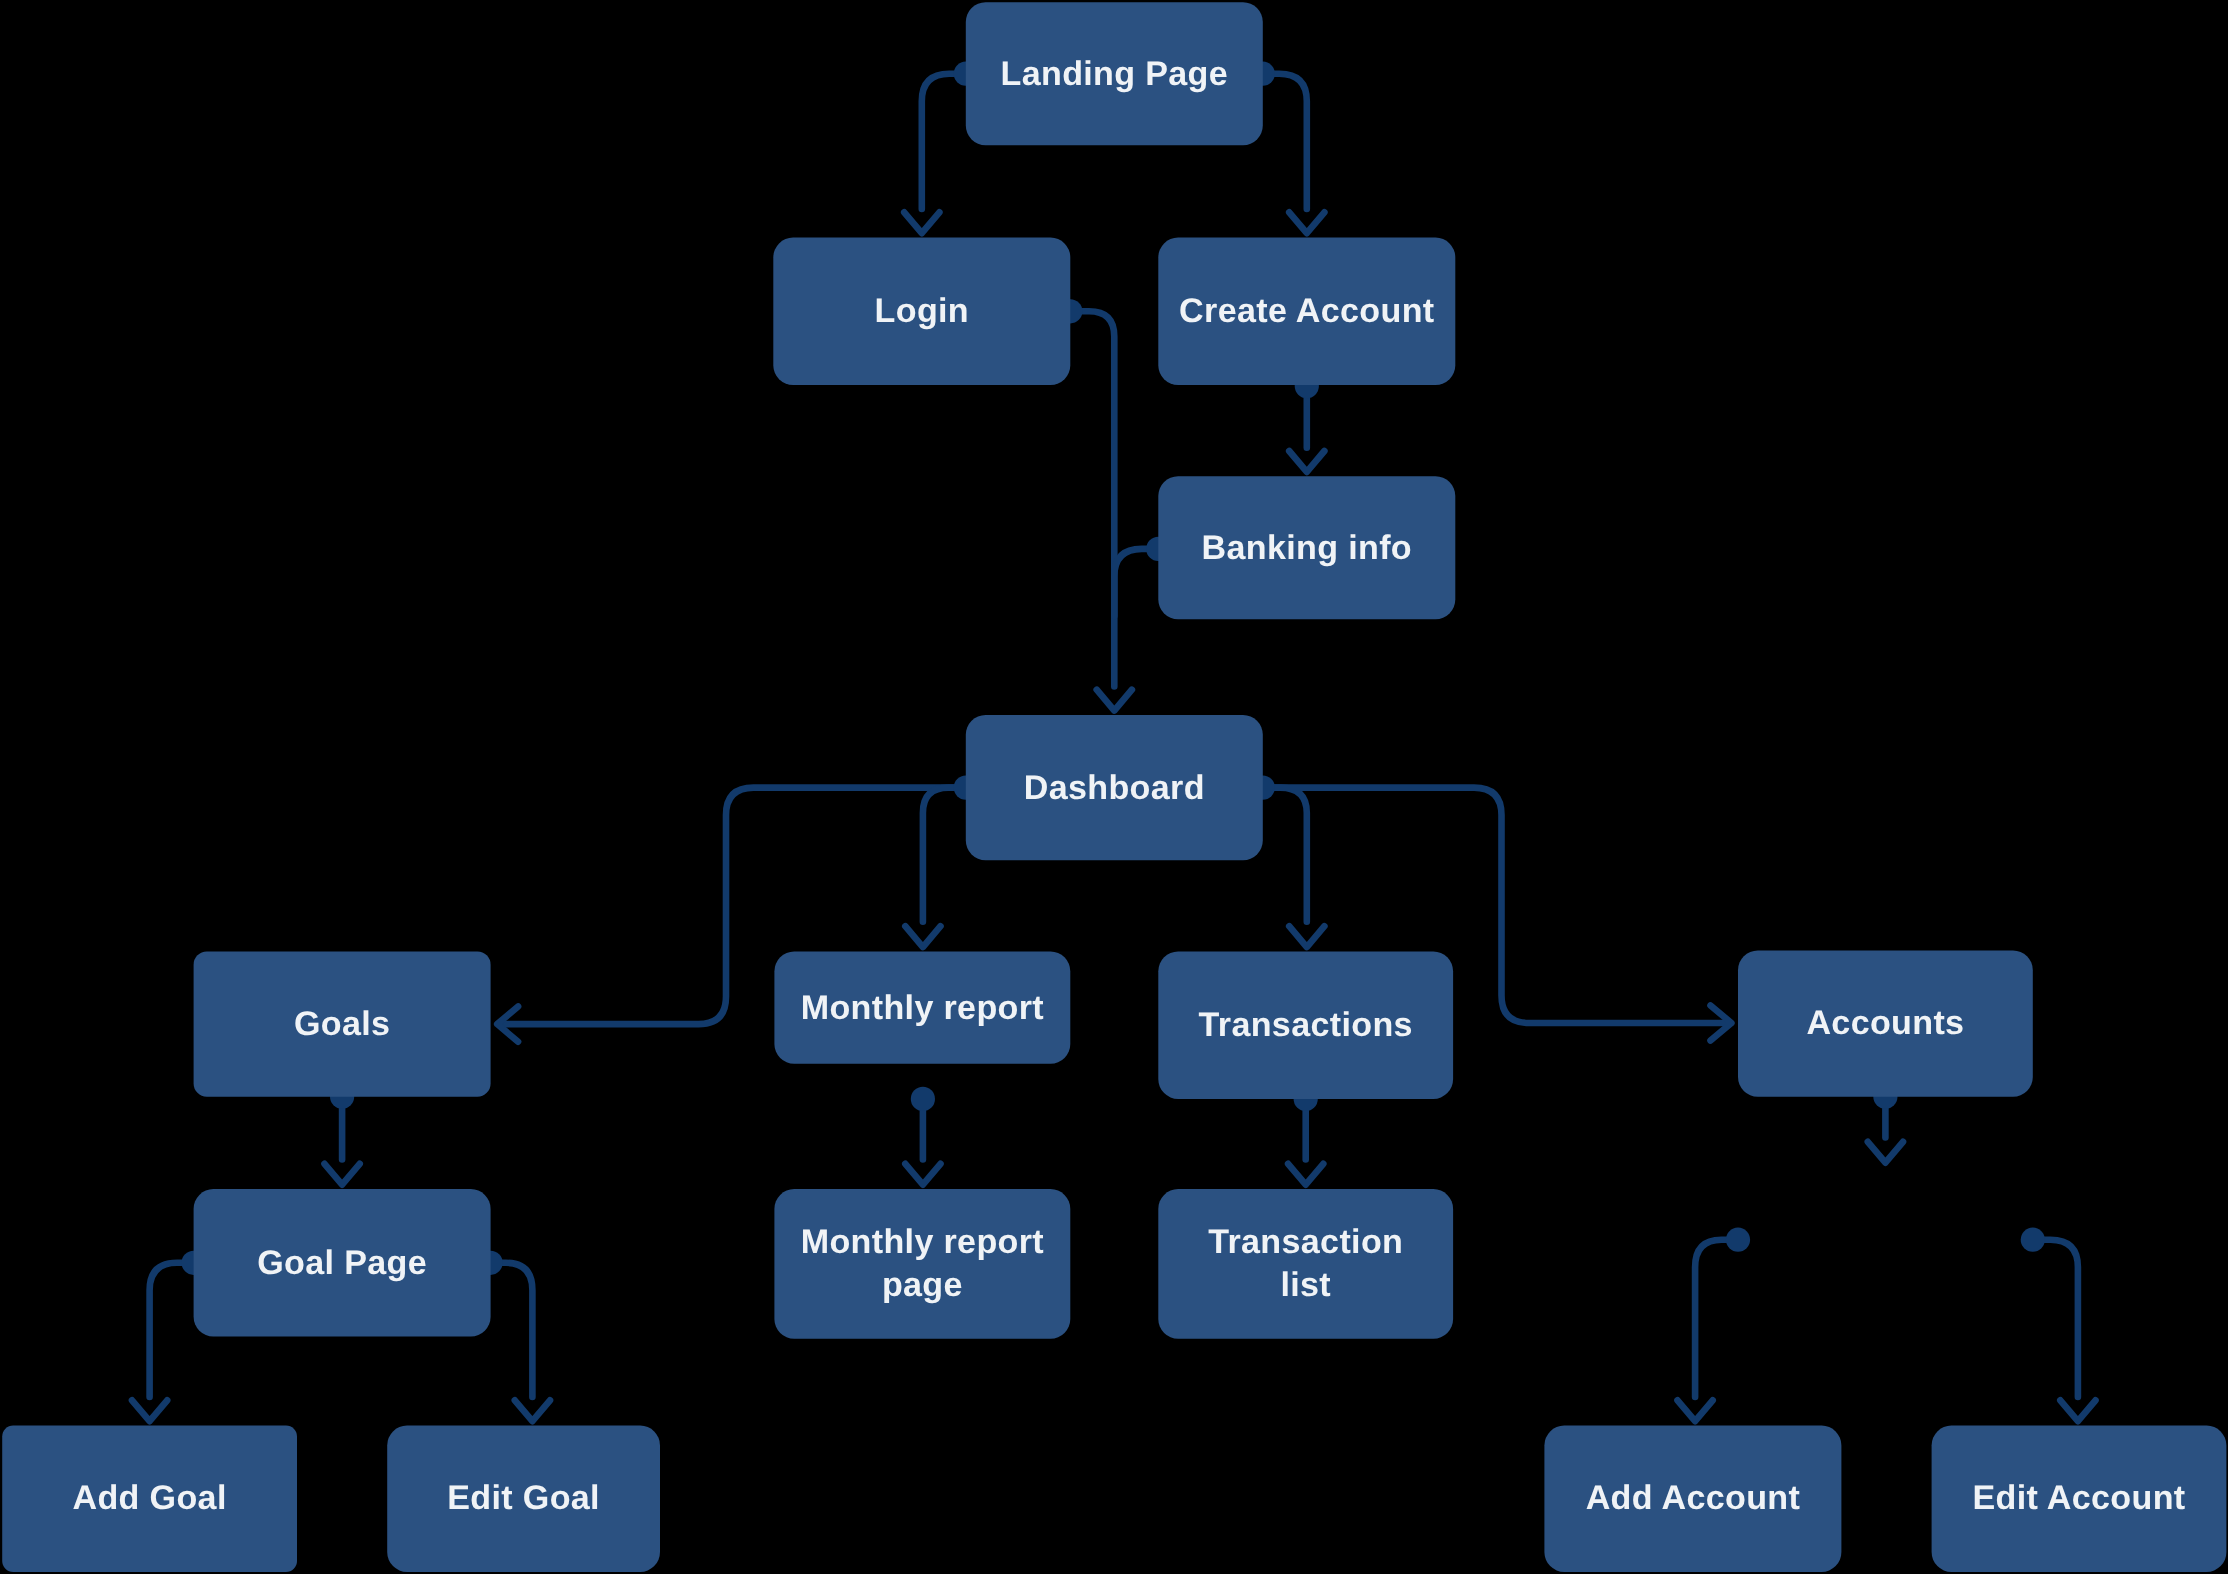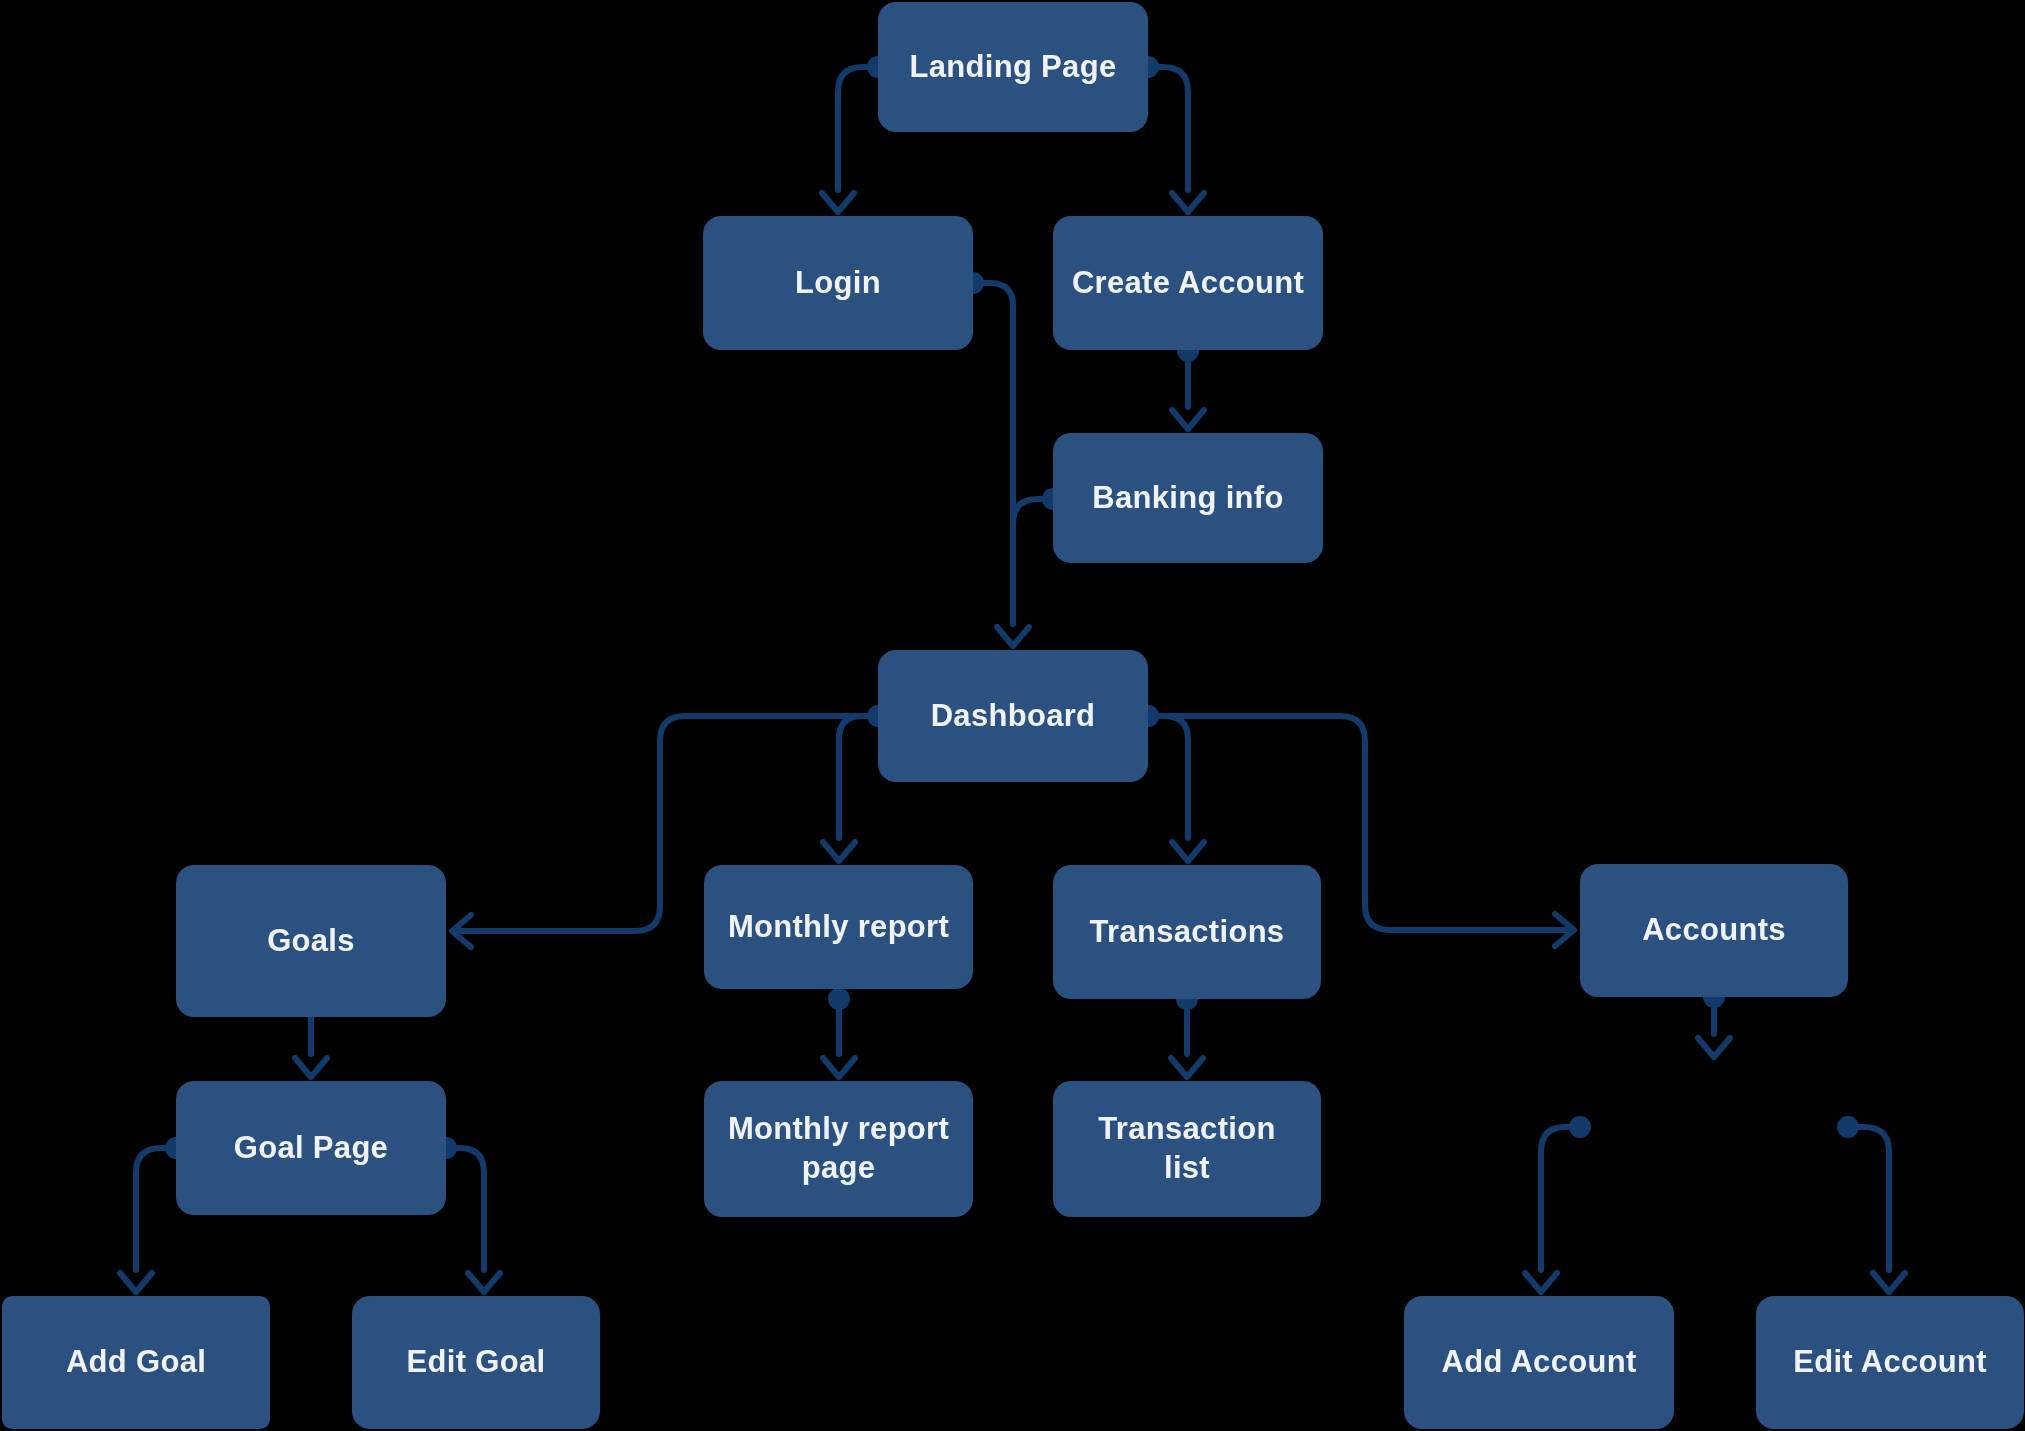--- a/index.html
+++ b/index.html
@@ -127,24 +127,24 @@
   </div>
   <div class="node" style="left:703px;top:216px;width:270px;height:134px;">
     <span class="node-label">Login</span>
   </div>
   <div class="node" style="left:1053px;top:433px;width:270px;height:130px;">
     <span class="node-label">Banking info</span>
   </div>
   <div class="node" style="left:878px;top:650px;width:270px;height:132px;">
     <span class="node-label">Dashboard</span>
   </div>
-  <div class="node" style="left:176px;top:865px;width:270px;height:152px;">
+  <div class="node" style="left:176px;top:865px;width:270px;height:132px;border-radius:12px;">
     <span class="node-label">Goals</span>
   </div>
-  <div class="node" style="left:704px;top:865px;width:269px;height:124px;">
+  <div class="node" style="left:704px;top:865px;width:269px;height:102px;">
     <span class="node-label">Monthly report</span>
   </div>
   <div class="node" style="left:1053px;top:865px;width:268px;height:134px;">
     <span class="node-label">Transactions</span>
   </div>
   <div class="node" style="left:1580px;top:864px;width:268px;height:133px;">
     <span class="node-label">Accounts</span>
   </div>
   <div class="node" style="left:176px;top:1081px;width:270px;height:134px;">
     <span class="node-label">Goal Page</span>

